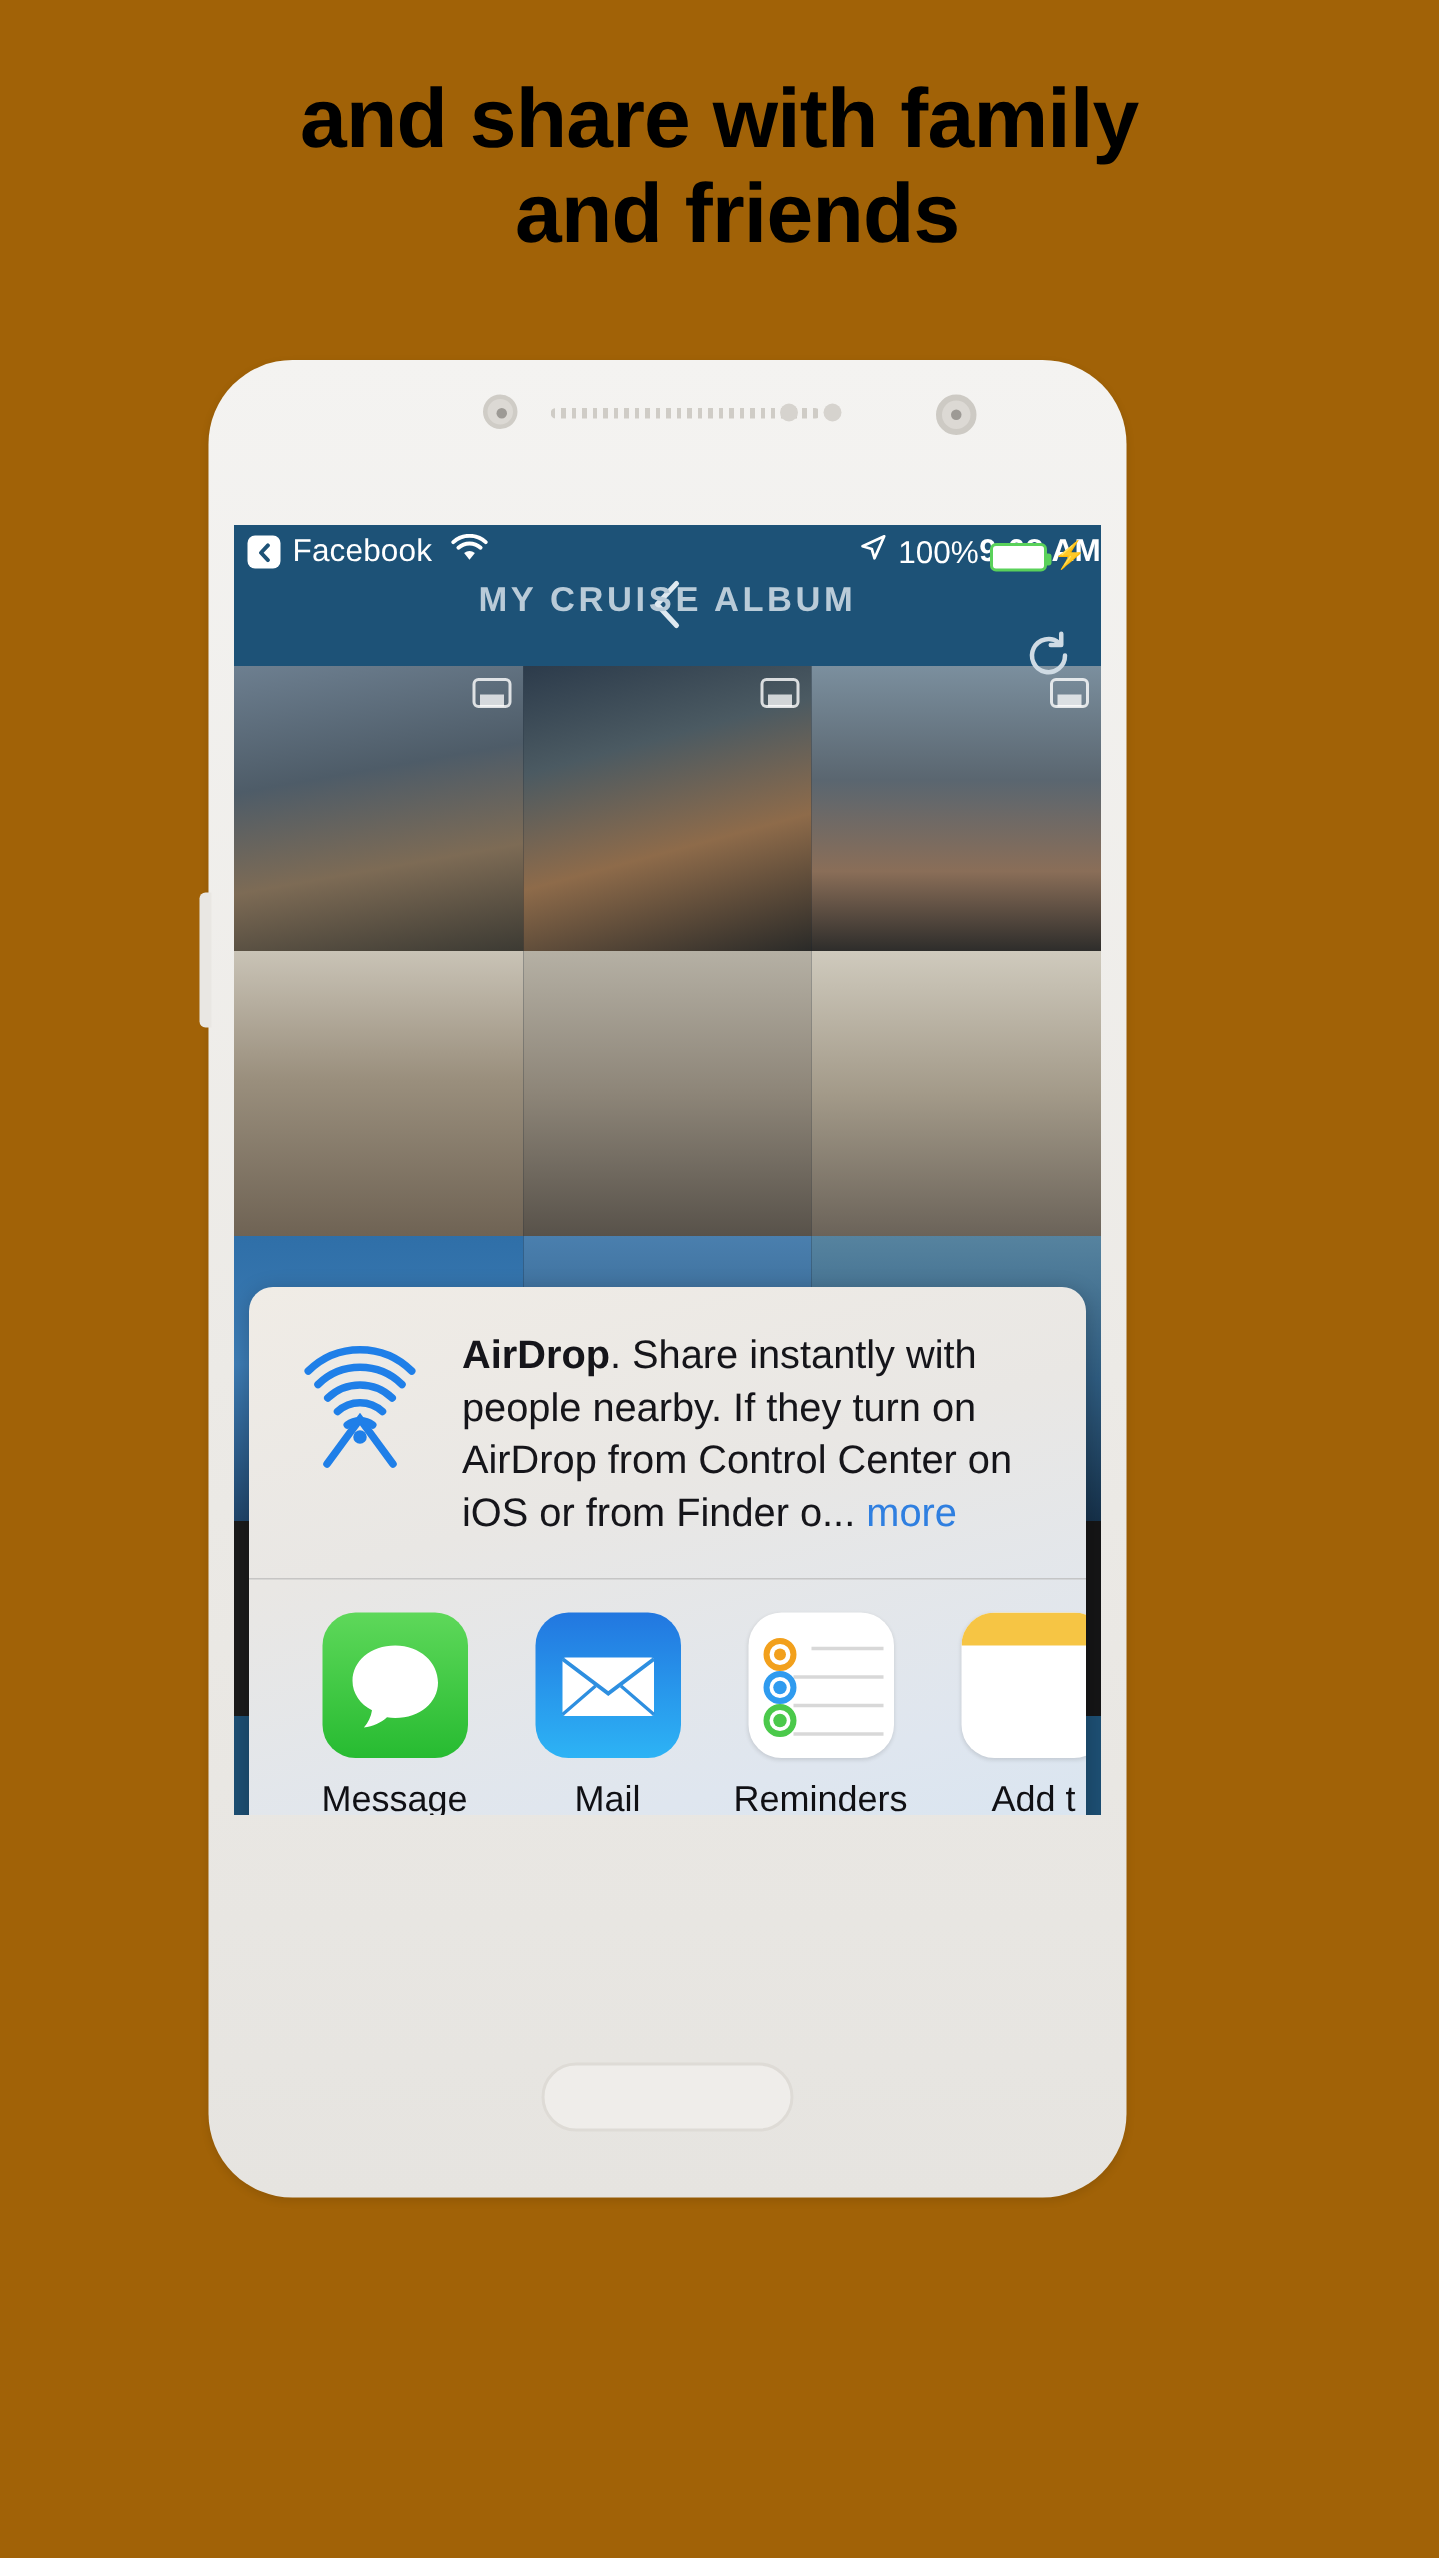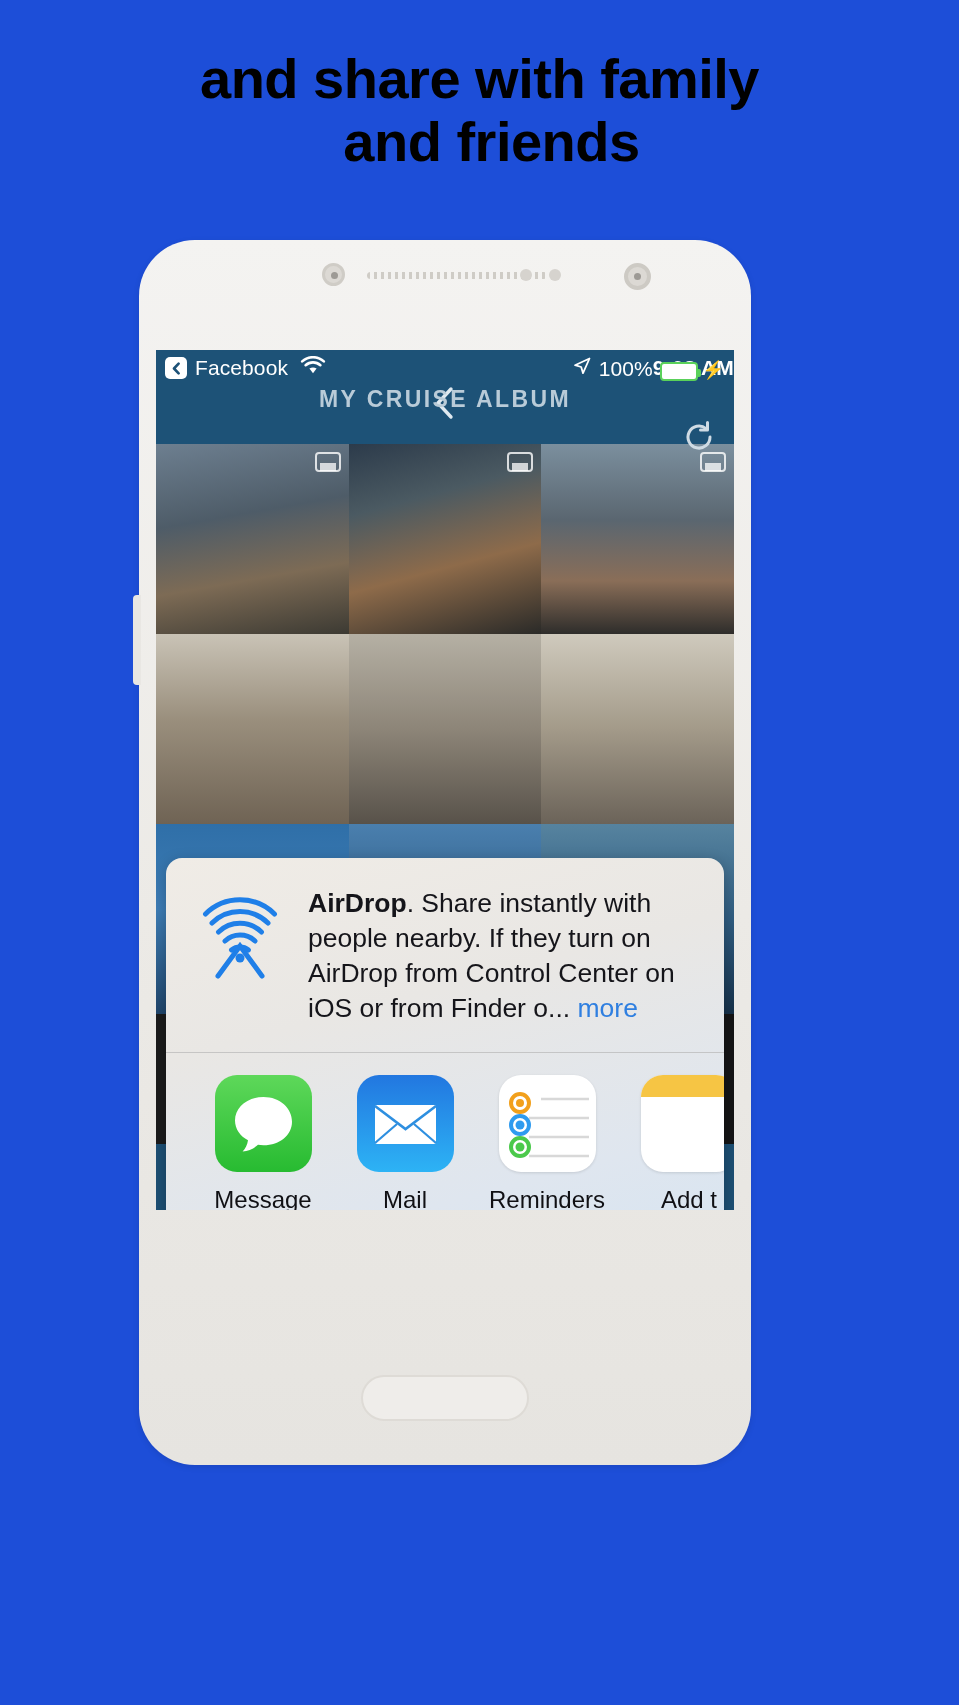--- a/index.html
+++ b/index.html
@@ -2,21 +2,21 @@
 <html><head>
 <meta charset="utf-8">
 <style>
   * { box-sizing: border-box; margin: 0; padding: 0; }
   html, body {
     width: 959px; height: 1705px;
     background: #ffffff;
     font-family: "Liberation Sans", sans-serif;
     overflow: hidden;
   }
-  .page { position: relative; width: 959px; height: 1705px; background:#1d4ed8; }
+  .page { position: relative; width: 959px; height: 1705px; background:#a16207; }
 
   
   .headline {
     position: absolute; top: 48px; left: 0; width: 959px;
     text-align: center;
     font-size: 56px; font-weight: 700; line-height: 1.12;
     color: #000; letter-spacing: -0.5px;
   }
   .headline .l2 { display:block;margin-left:24px; }
 

